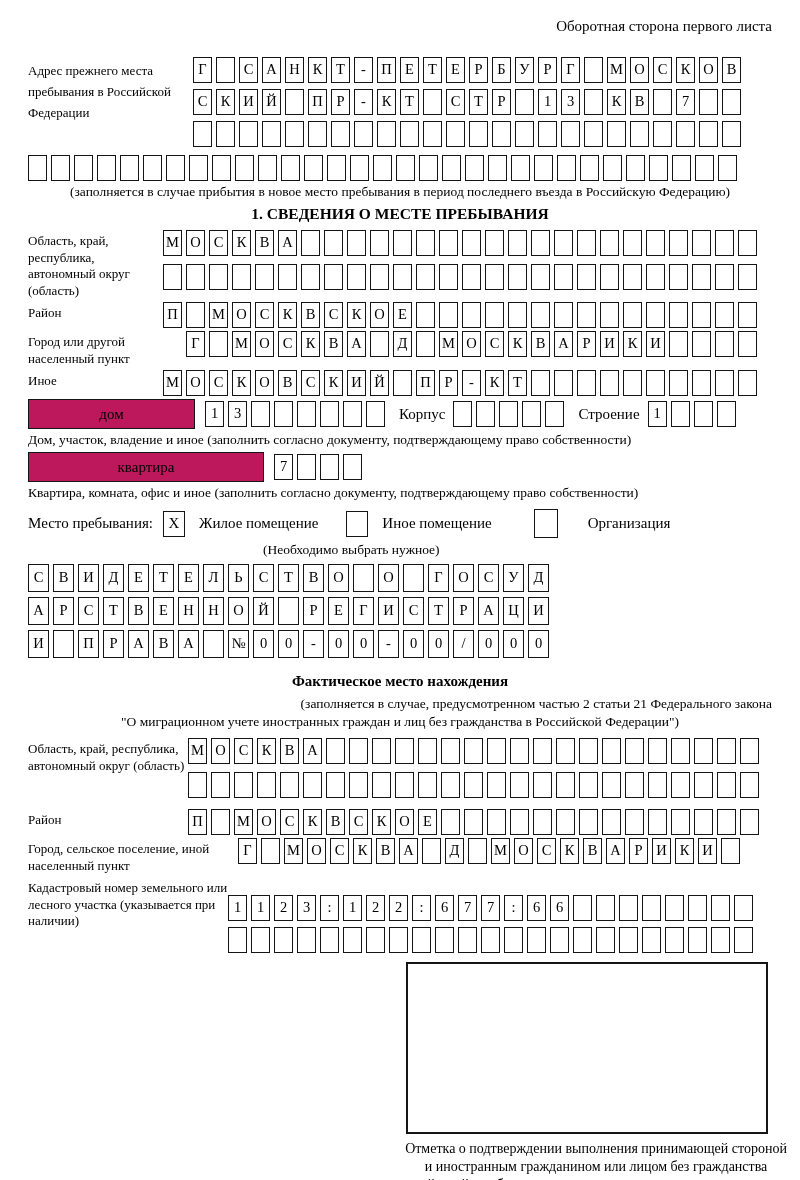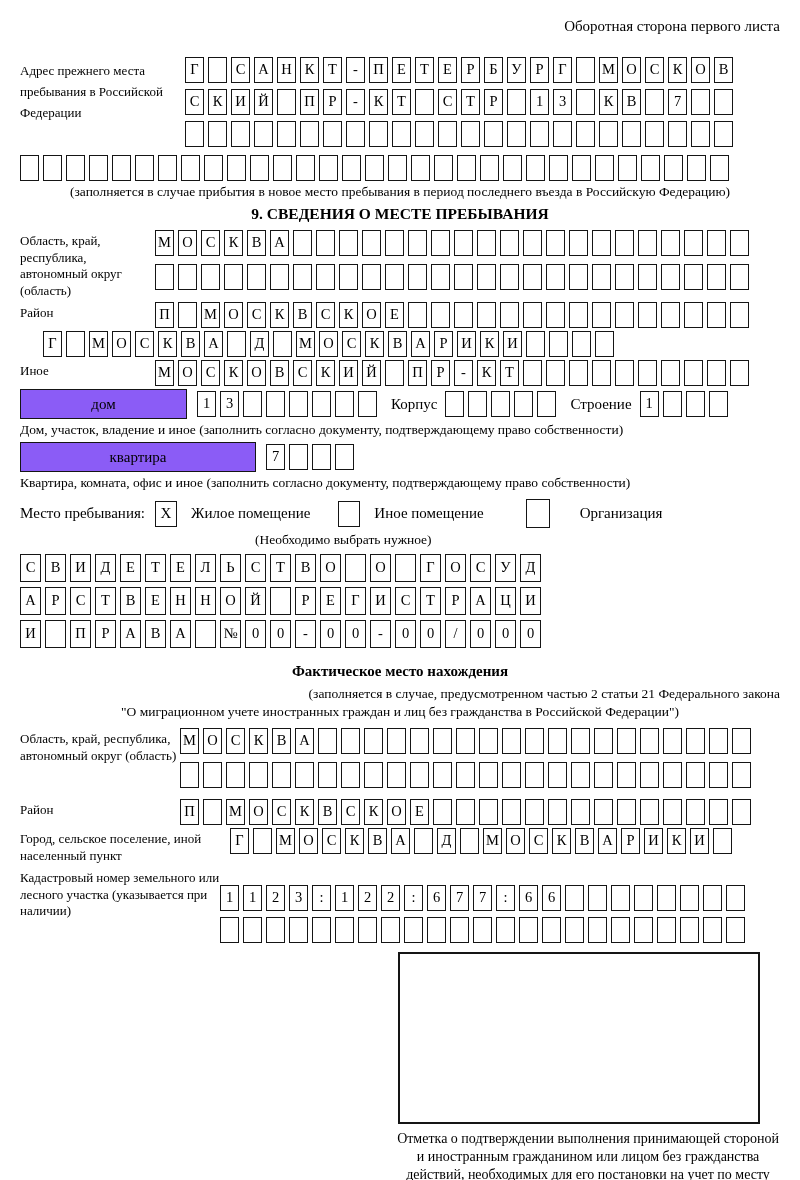--- a/index.html
+++ b/index.html
@@ -1,18 +1,18 @@
 <!DOCTYPE html>
 <html lang="ru"><head>
 <meta charset="utf-8">
 <title>Оборотная сторона первого листа</title>
 <style>
   html,body{margin:0;padding:0;background:#fff;}
   body{width:800px;height:1180px;color:#000;font-family:"Liberation Serif","DejaVu Serif",serif;}
-  .page{position:relative;width:800px;height:1180px;box-sizing:border-box;padding:0 20px;overflow:hidden;}
+  .page{position:relative;width:800px;height:1180px;box-sizing:border-box;padding:0 28px;overflow:hidden;}
   .header-note{padding-top:18px;text-align:right;font-size:15px;}
   .fr{display:flex;align-items:flex-start;margin-bottom:3px;}
   .lbl{font-size:13px;line-height:16.5px;padding-top:3px;flex:none;}
   .w165{width:165px;}
   .w135{width:135px;}
   .w160{width:160px;}
   .w210{width:210px;}
   .w200{width:200px;}
   .w218{width:218px;}
   .rows{display:flex;flex-direction:column;}
@@ -23,21 +23,21 @@
   .cell{flex:none;width:19px;height:26px;box-sizing:border-box;border:1.6px solid #151515;
         text-align:center;font-size:14.5px;line-height:23px;background:#fff;}
   .big .cell{width:21px;height:28px;line-height:25px;}
   .ind23{margin-left:23px;}
   .note{font-size:13.5px;line-height:16px;margin:3px 0 4px 0;}
   .center{text-align:center;}
   .sec-title{font-size:15.5px;font-weight:bold;text-align:center;margin:5px 0 7px 0;}
   .sub-title{font-size:15px;font-weight:bold;text-align:center;margin:10px 0 6px 0;}
   .house-row{display:flex;align-items:center;margin:2px 0 2px 0;}
   .namebox{flex:none;height:30px;box-sizing:border-box;border:1.8px solid #151515;display:flex;
-           align-items:center;justify-content:center;font-size:15px;margin-right:10px;background:#8b5cf6;}
+           align-items:center;justify-content:center;font-size:15px;margin-right:10px;background:#be185d;}
   .w167{width:167px;}
   .w205{width:236px;}
   .ilbl{font-size:15px;margin:0 8px 0 14px;}
   .stay-row{display:flex;align-items:center;margin-top:8px;font-size:15px;}
   .chk{flex:none;width:22px;height:26px;box-sizing:border-box;border:1.7px solid #151515;text-align:center;
        font-size:15px;line-height:23px;margin:0 14px 0 10px;background:#fff;}
   .slbl{flex:none;}
   .choose-note{margin-left:235px;margin-top:4px;margin-bottom:6px;}
   .doc-block{margin-top:6px;}
   .doc-block .rows .cellrow{margin-bottom:5px;}
@@ -165,21 +165,21 @@
         <span class="cell"></span>
         <span class="cell"></span>
         <span class="cell"></span>
         <span class="cell"></span>
         <span class="cell"></span>
         <span class="cell"></span>
       </div>
     <div class="note center">(заполняется в случае прибытия в новое место пребывания в период последнего въезда в Российскую Федерацию)</div>
   </section>
 
-  <h2 class="sec-title">9. СВЕДЕНИЯ О МЕСТЕ ПРЕБЫВАНИЯ</h2>
+  <h2 class="sec-title">1. СВЕДЕНИЯ О МЕСТЕ ПРЕБЫВАНИЯ</h2>
 
   <div class="fr">
     <div class="lbl w135">Область, край, республика, автономный округ (область)</div>
     <div class="rows gap8">
       <div class="cellrow">
           <span class="cell">М</span>
           <span class="cell">О</span>
           <span class="cell">С</span>
           <span class="cell">К</span>
           <span class="cell">В</span>
@@ -262,20 +262,21 @@
         <span class="cell"></span>
         <span class="cell"></span>
         <span class="cell"></span>
         <span class="cell"></span>
         <span class="cell"></span>
         <span class="cell"></span>
       </div>
   </div>
 
   <div class="fr">
+    <div class="lbl w135">Город или другой населенный пункт</div>
     <div class="cellrow ind23">
         <span class="cell">Г</span>
         <span class="cell"></span>
         <span class="cell">М</span>
         <span class="cell">О</span>
         <span class="cell">С</span>
         <span class="cell">К</span>
         <span class="cell">В</span>
         <span class="cell">А</span>
         <span class="cell"></span>

